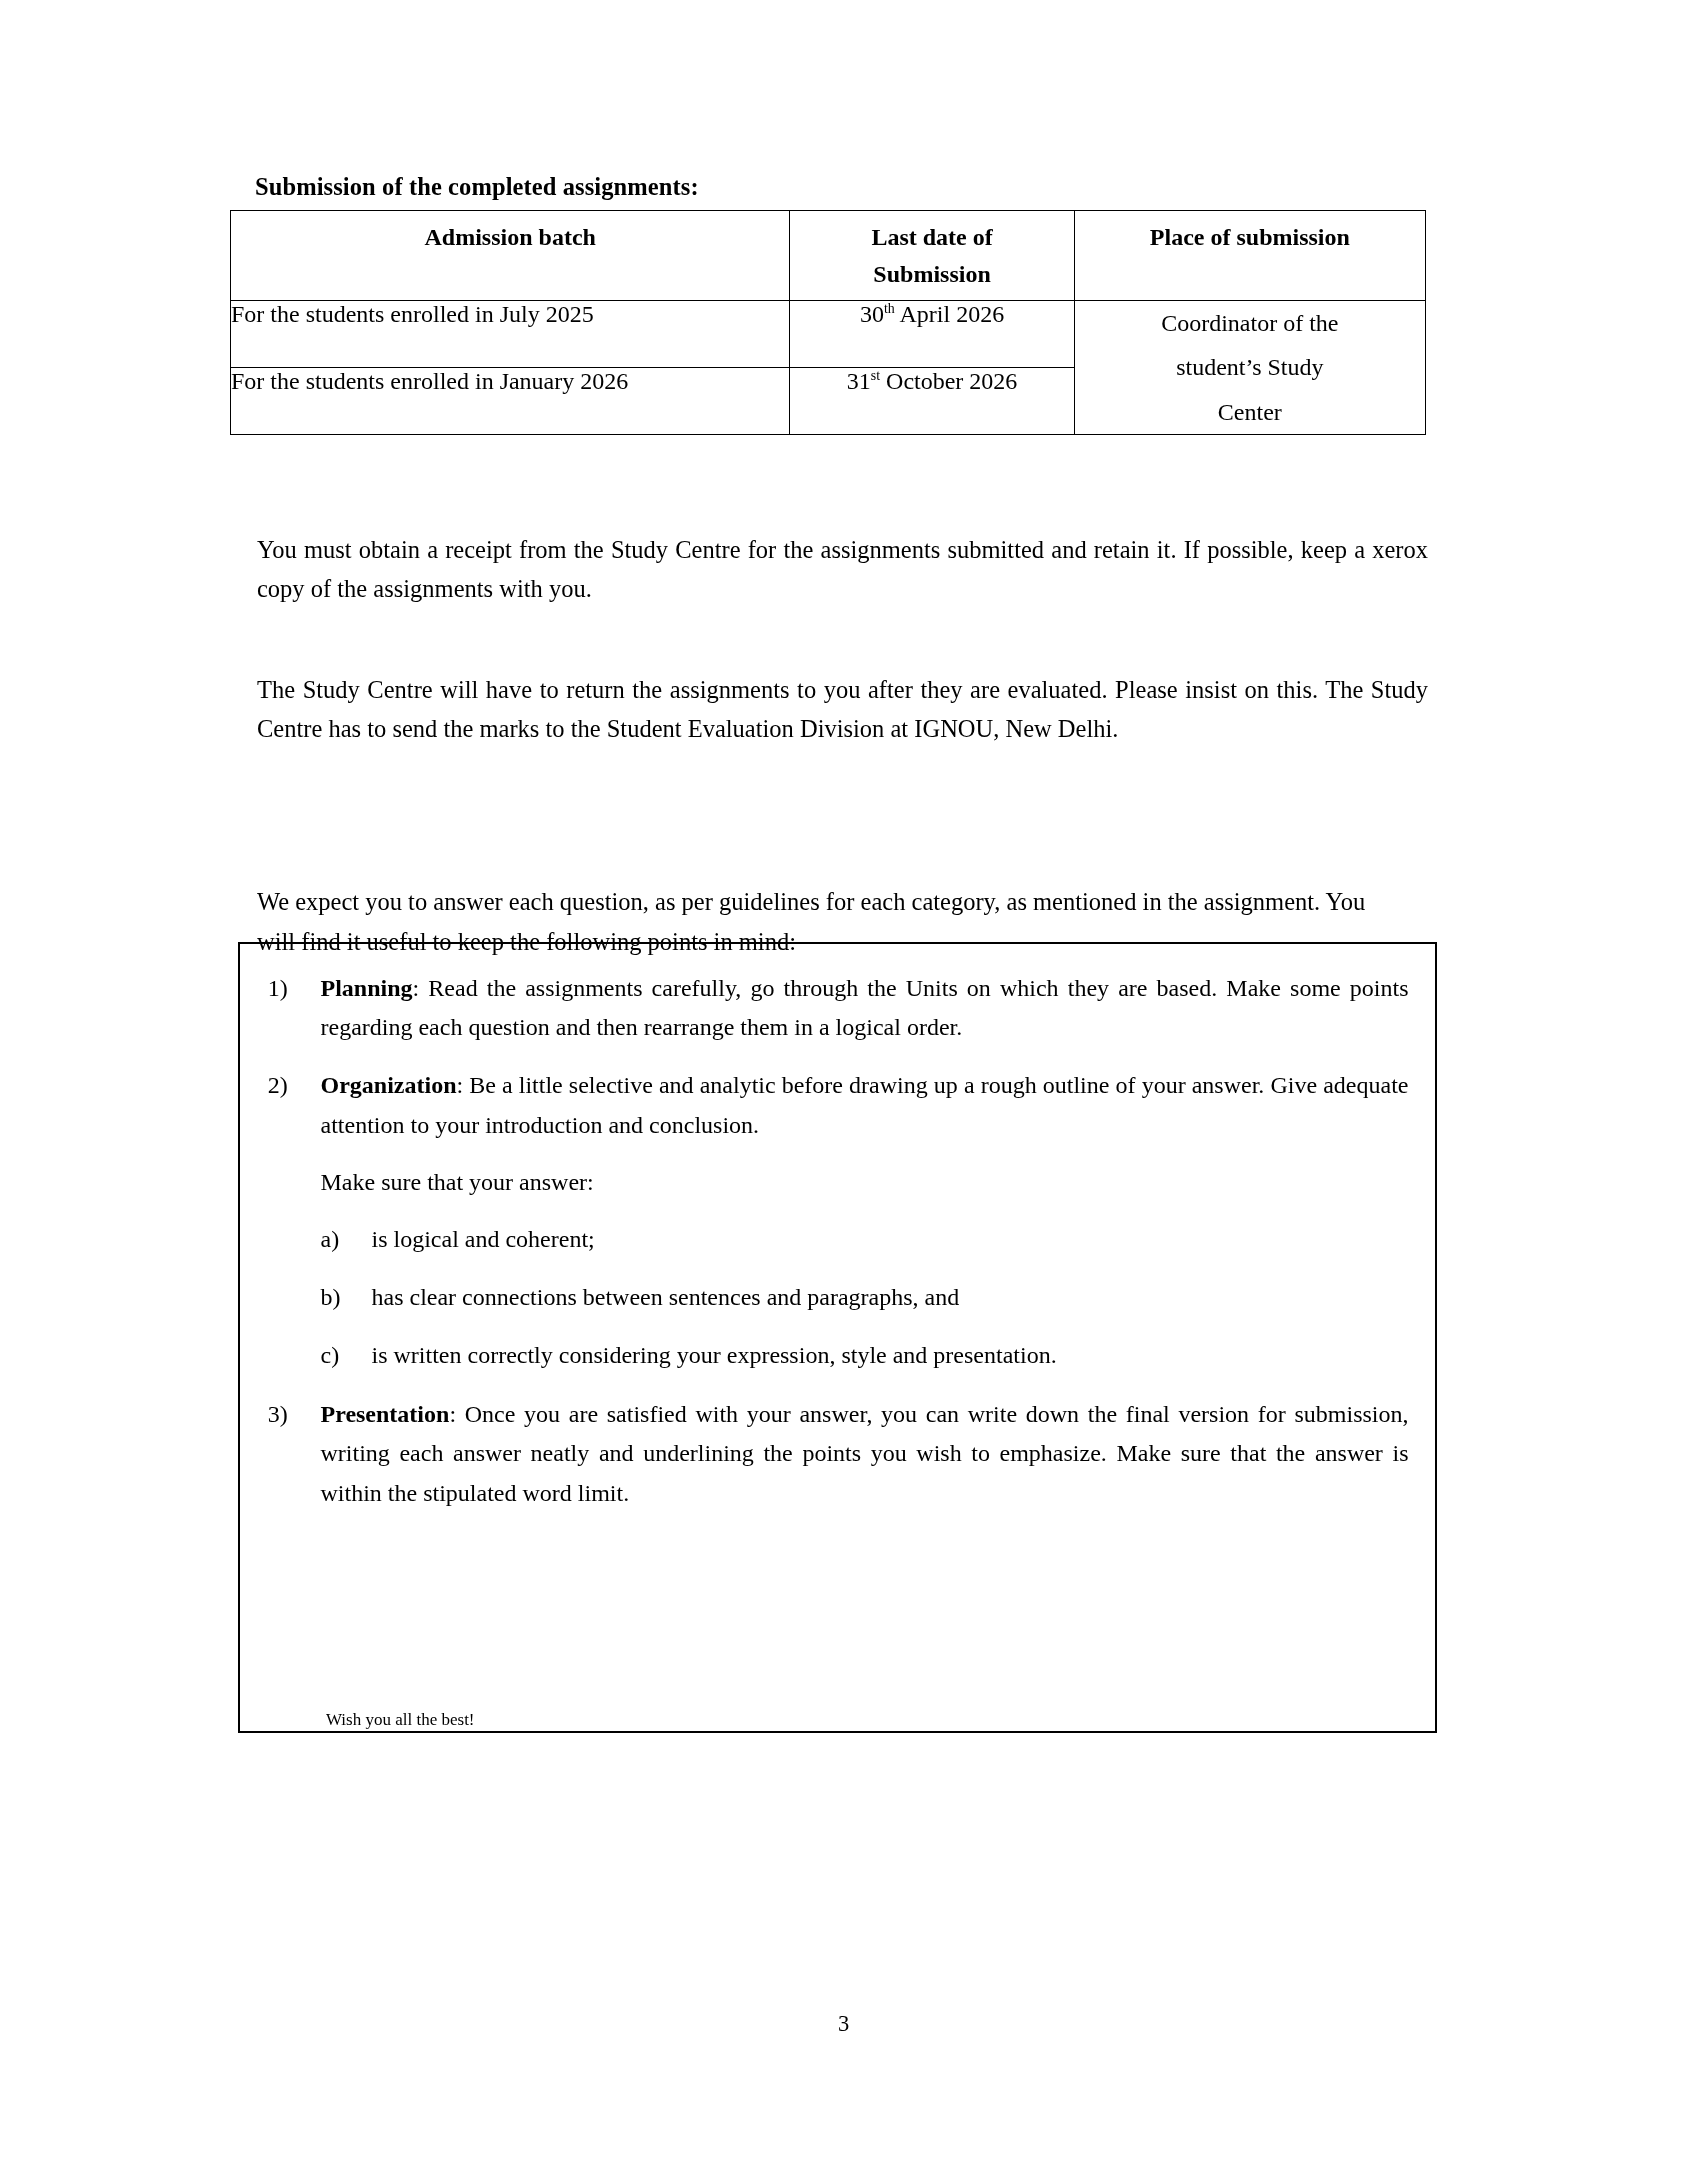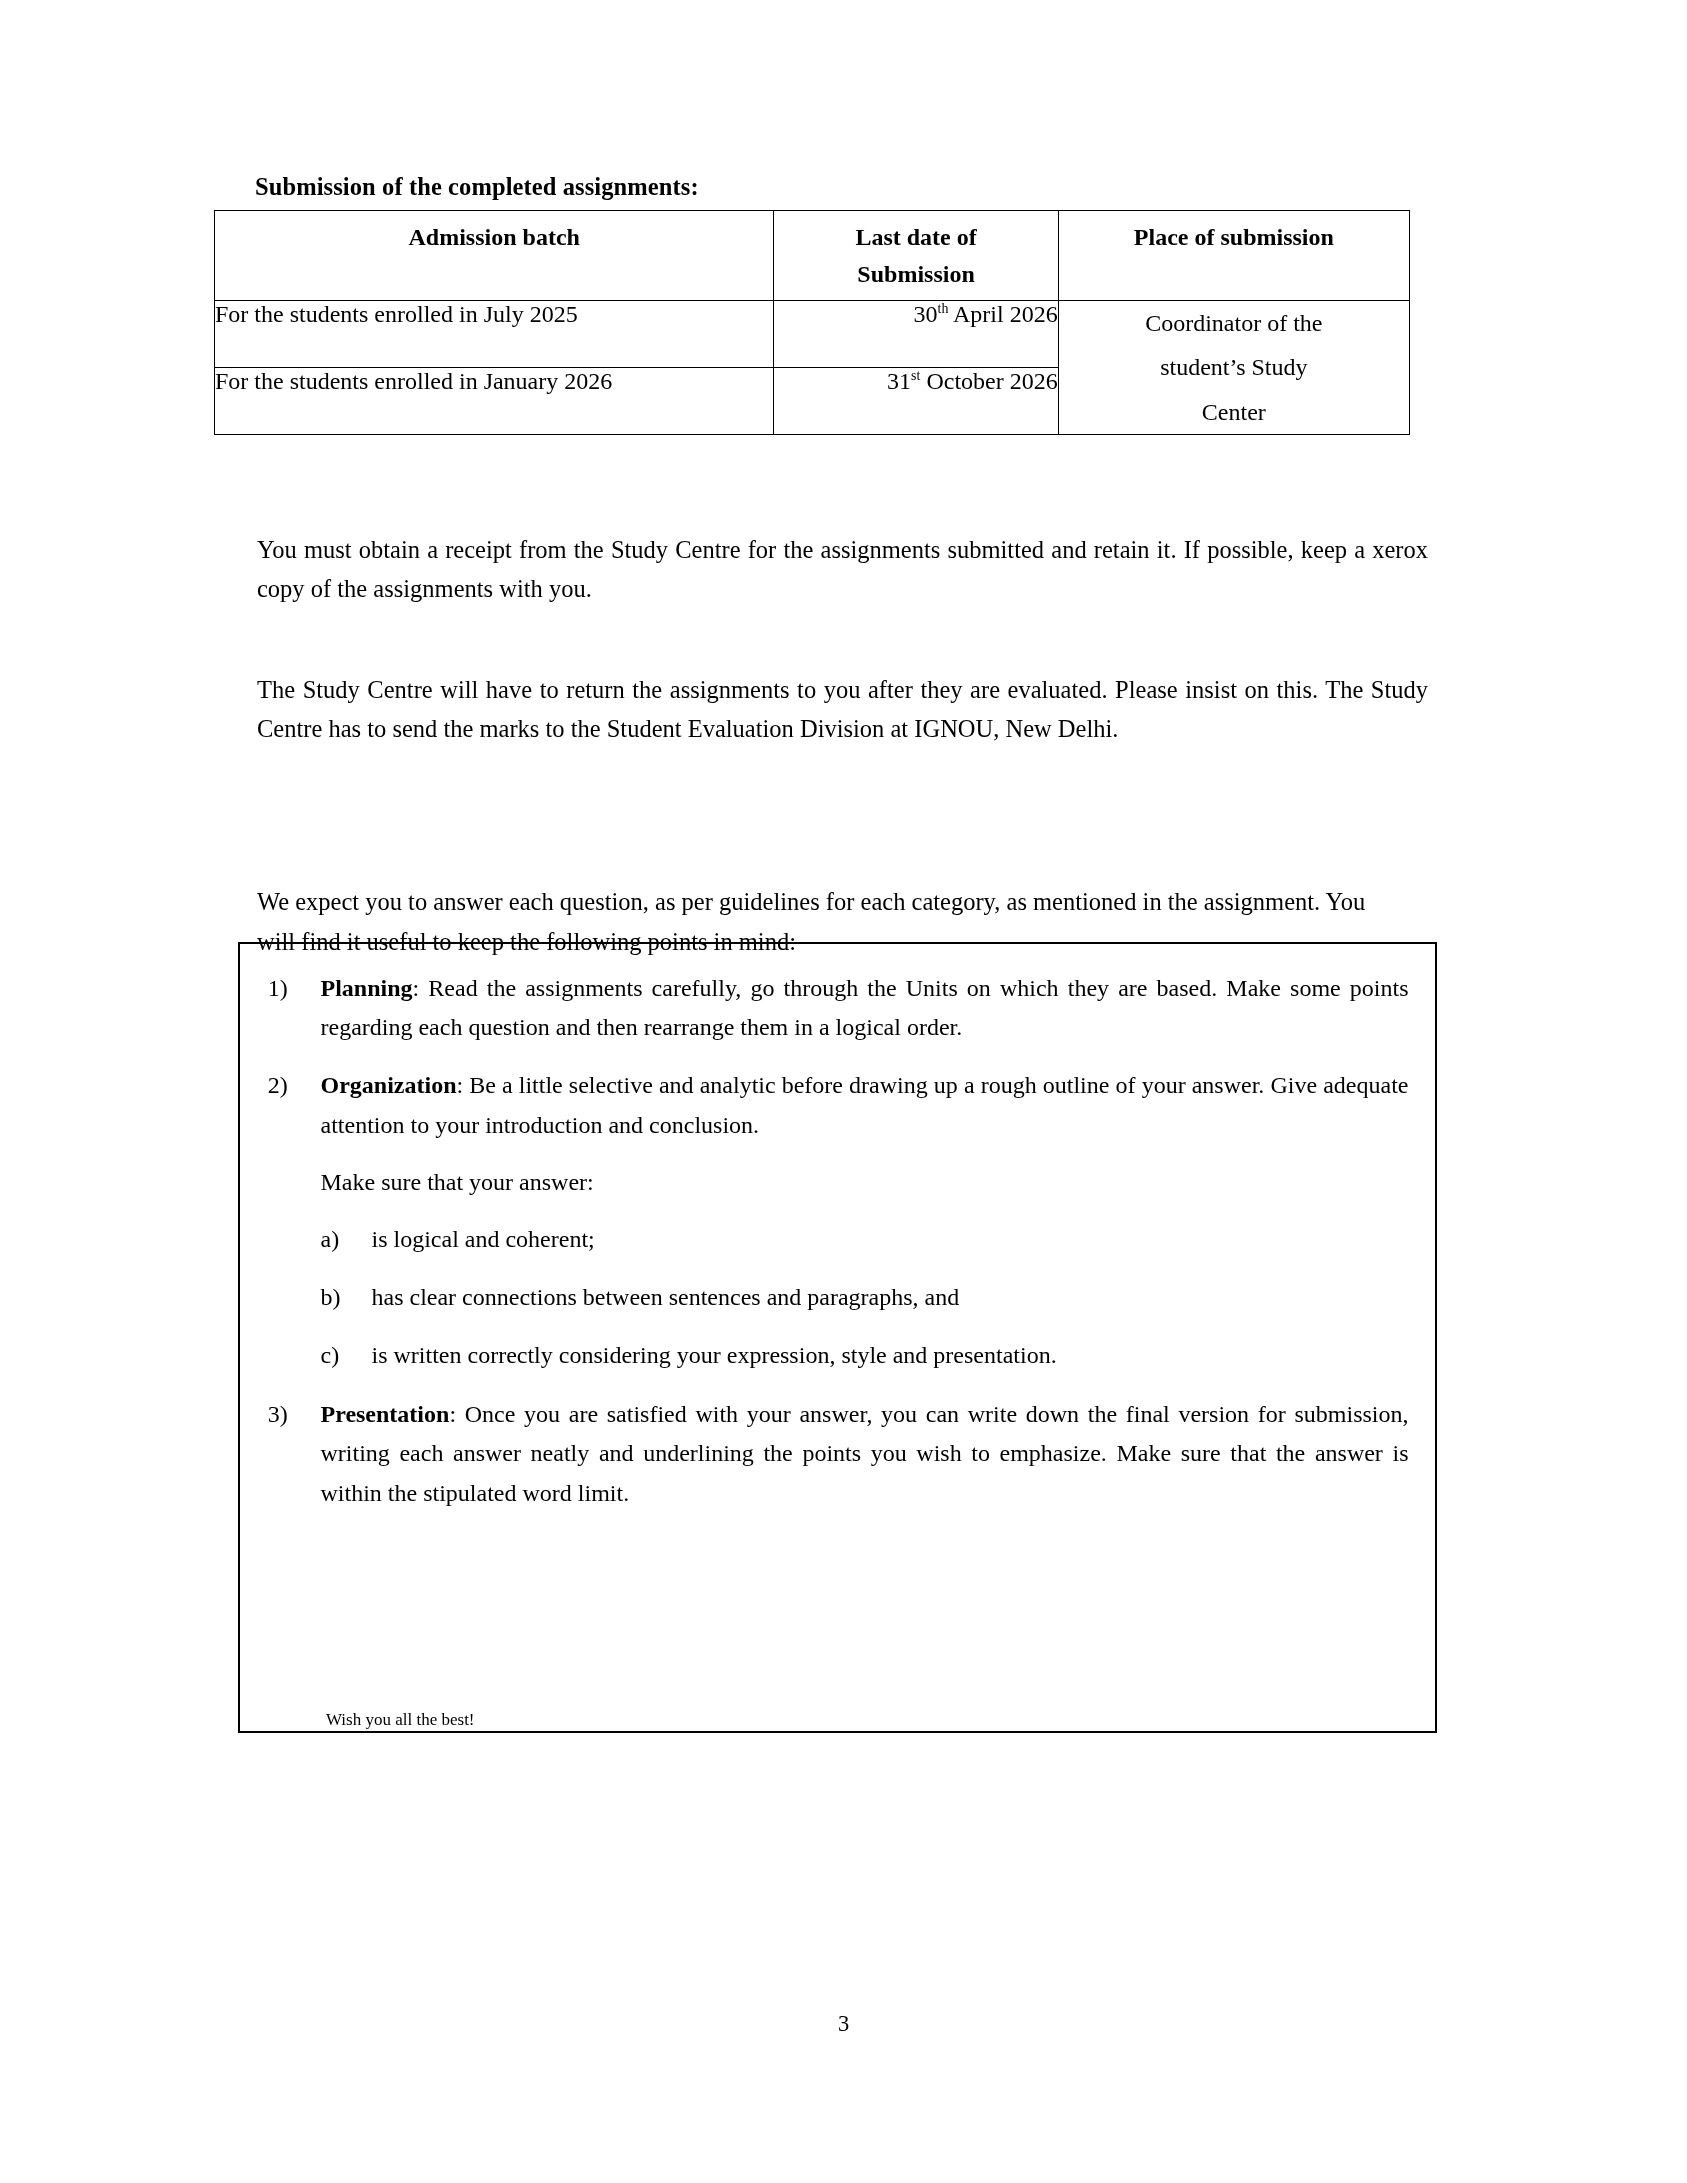--- a/index.html
+++ b/index.html
@@ -31,21 +31,21 @@
     top: 173px;
     font-size: 24.5px;
     font-weight: bold;
     letter-spacing: 0.1px;
     white-space: nowrap;
   }
 
   
   .schedule-table {
     position: absolute;
-    left: 214px;
+    left: 230px;
     top: 210px;
     width: 1196px;
     border-collapse: collapse;
     table-layout: fixed;
     font-size: 24px;
   }
   .schedule-table td,
   .schedule-table th {
     border: 1.3px solid #000;
     padding: 0;
@@ -61,21 +61,21 @@
   .col-batch  { width: 559px; }
   .col-date   { width: 284px; }
   .col-place  { width: 351px; }
 
   .cell-batch {
     text-align: left;
     padding: 10.6px 0 10.6px 12px;
     height: 48px;
   }
   .cell-date {
-    text-align: right;
+    text-align: center;
     padding: 10.6px 0 10.6px 9.3px;
   }
   .cell-place {
     text-align: center;
     vertical-align: middle;
     line-height: 1.85;
     padding: 6.6px 17px 12px 17px;
   }
   sup {
     font-size: 0.58em;

